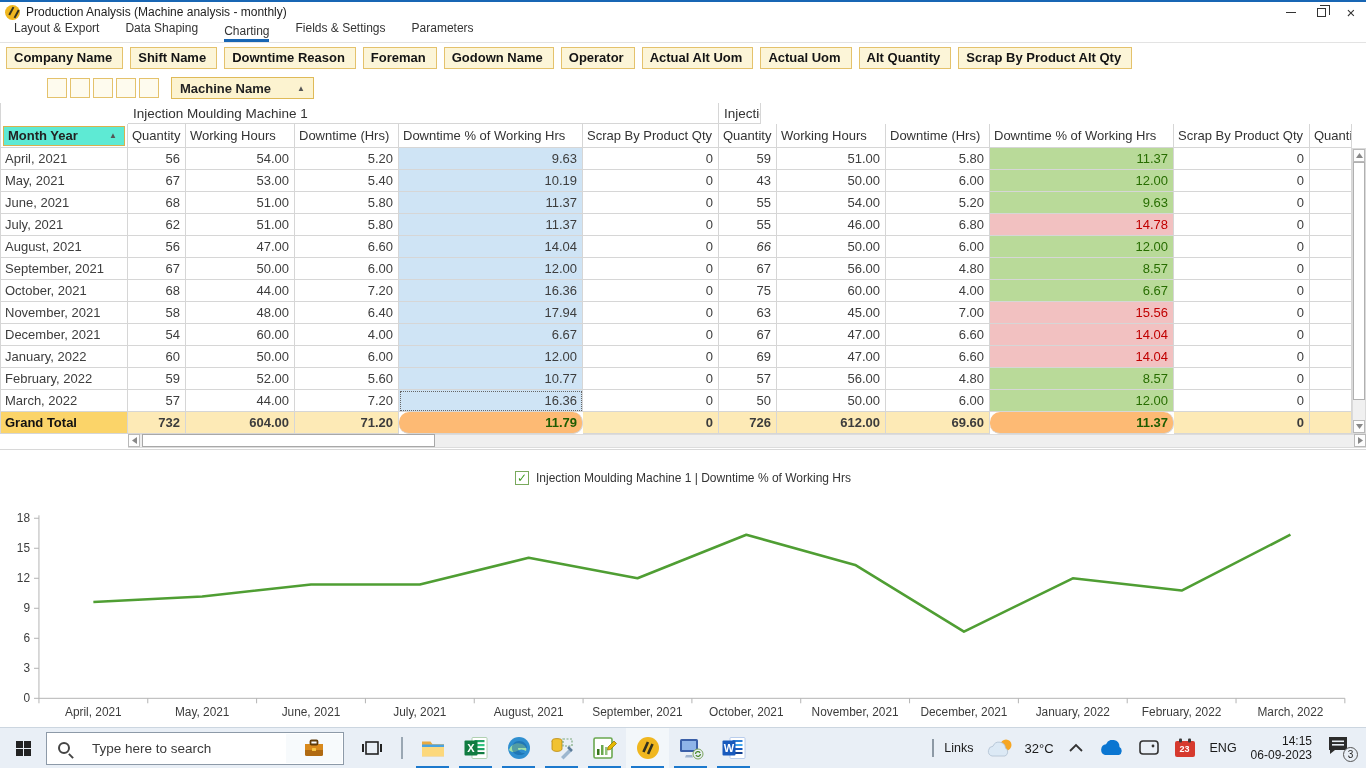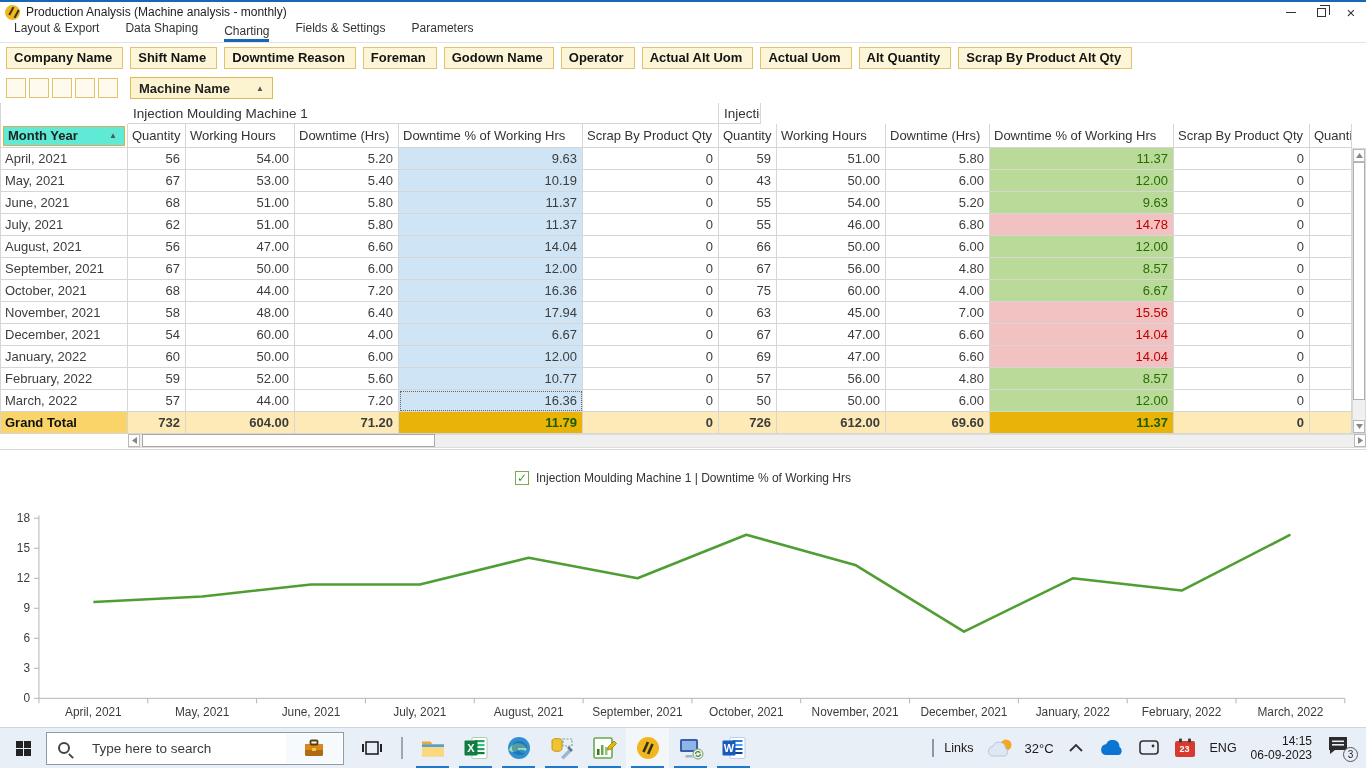--- a/index.html
+++ b/index.html
@@ -27,21 +27,21 @@
     background:#fff; border-bottom:1px solid #e3e3e3; align-items:flex-end; }
   .tab { padding-bottom:4px; border-bottom:3px solid transparent; cursor:default; }
   .tab.active { border-bottom:3px solid #1866b4; padding-bottom:1px; }
 
   
   .filter-row { height:30px; display:flex; gap:7px; padding-left:6px; align-items:center; background:#fff; }
   .chip { background:#fcf5d8; border:1px solid #e4c26c; padding:2px 10px 3px 7px; font-weight:bold;
     font-size:13px; color:#141414; white-space:nowrap; }
 
   
-  .field-row { height:30px; display:flex; align-items:center; padding-left:6px; gap:3px; background:#fff; }
+  .field-row { height:30px; display:flex; align-items:center; padding-left:6px; gap:3px; background:#fff;margin-left:41px; }
   .slot { width:20px; height:20px; border:1px solid #e4c26c; background:#fefbee; }
   .field-chip { margin-left:9px; background:#fcf3d0; border:1px solid #dfba58; font-weight:bold;
     font-size:13px; color:#222; height:22px; display:flex; align-items:center; gap:26px; padding:0 8px; }
   .sort-arrow { font-size:8px; color:#555; }
 
   
   .t-table { position:relative; width:1366px; }
   .t-row { display:flex; }
   .t-cell { flex:none; height:22px; border-right:1px solid #d6d6d6; border-bottom:1px solid #d6d6d6;
     font-size:13px; color:#3d3d3d; display:flex; align-items:center; overflow:hidden;
@@ -54,21 +54,21 @@
   .hdr-row .first { padding:0; border-left:1px solid #d6d6d6; }
   .my-chip { margin:1px 2px; flex:1; display:flex; align-items:center; justify-content:space-between;
     background:#5eead4; border:1px solid #d8b14e; font-weight:bold; padding:0 7px 0 4px; height:20px;
     font-size:13px; color:#222; }
   .hl   { background:#cfe4f5; }
   .good { background:#b9da99; color:#276d00; }
   .bad  { background:#f2c1c1; color:#c00000; }
   .sel  { outline:1px dotted #666; outline-offset:-2px; }
   .gt-row .t-cell { background:#fdeab6; font-weight:bold; color:#3c3c3c; }
   .gt-row .gt-label { background:#fbd469; color:#111; padding-left:4px; border-left:1px solid #d6d6d6; }
-  .gt-row .good { background:#eab308; color:#1d5c00; }
+  .gt-row .good { background:#fdba74; color:#1d5c00;border-radius:10px; }
 
   
   .vscroll { position:absolute; top:45px; right:0; width:14px; height:286px; background:#f0f0f0;
     border:1px solid #dadada; }
   .sb-btn { position:absolute; left:0; width:12px; height:13px; background:#fdfdfd; border:1px solid #b9b9b9;
     display:flex; align-items:center; justify-content:center; }
   .sb-btn svg { display:block; }
   .v-up { top:0; }  .v-down { bottom:0; }
   .v-thumb { position:absolute; top:13px; left:0; width:12px; height:238px; background:#fff; border:1px solid #b0b0b0; }
   .hscroll { position:relative; height:15px; background:#fff; }
@@ -244,21 +244,21 @@
         <div class="t-cell num" style="width: 136px;">0</div>
         <div class="t-cell" style="width: 42px;"></div>
       </div>
       <div class="t-row">
         <div class="t-cell month" style="width: 128px;">August, 2021</div>
         <div class="t-cell num" style="width: 58px;">56</div>
         <div class="t-cell num" style="width: 109px;">47.00</div>
         <div class="t-cell num" style="width: 104px;">6.60</div>
         <div class="t-cell num hl" style="width: 184px;">14.04</div>
         <div class="t-cell num" style="width: 136px;">0</div>
-        <div class="t-cell num" style="width: 58px;">66</div>
+        <div class="t-cell num" style="width: 58px; font-style: italic;">66</div>
         <div class="t-cell num" style="width: 109px;">50.00</div>
         <div class="t-cell num" style="width: 104px;">6.00</div>
         <div class="t-cell num good" style="width: 184px;">12.00</div>
         <div class="t-cell num" style="width: 136px;">0</div>
         <div class="t-cell" style="width: 42px;"></div>
       </div>
       <div class="t-row">
         <div class="t-cell month" style="width: 128px;">September, 2021</div>
         <div class="t-cell num" style="width: 58px;">67</div>
         <div class="t-cell num" style="width: 109px;">50.00</div>

